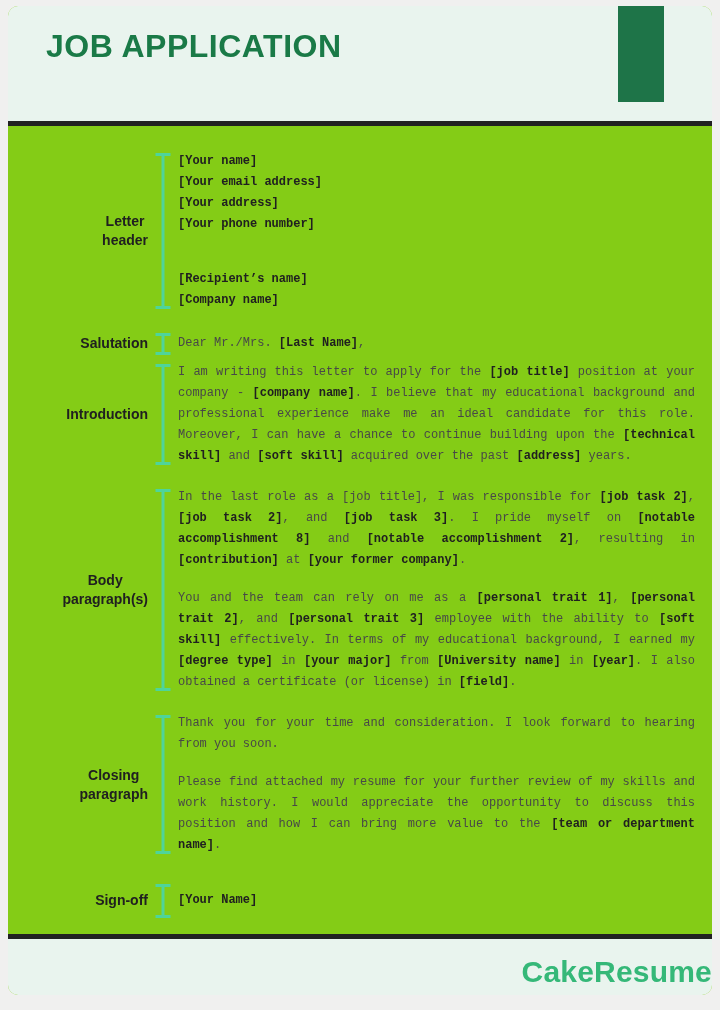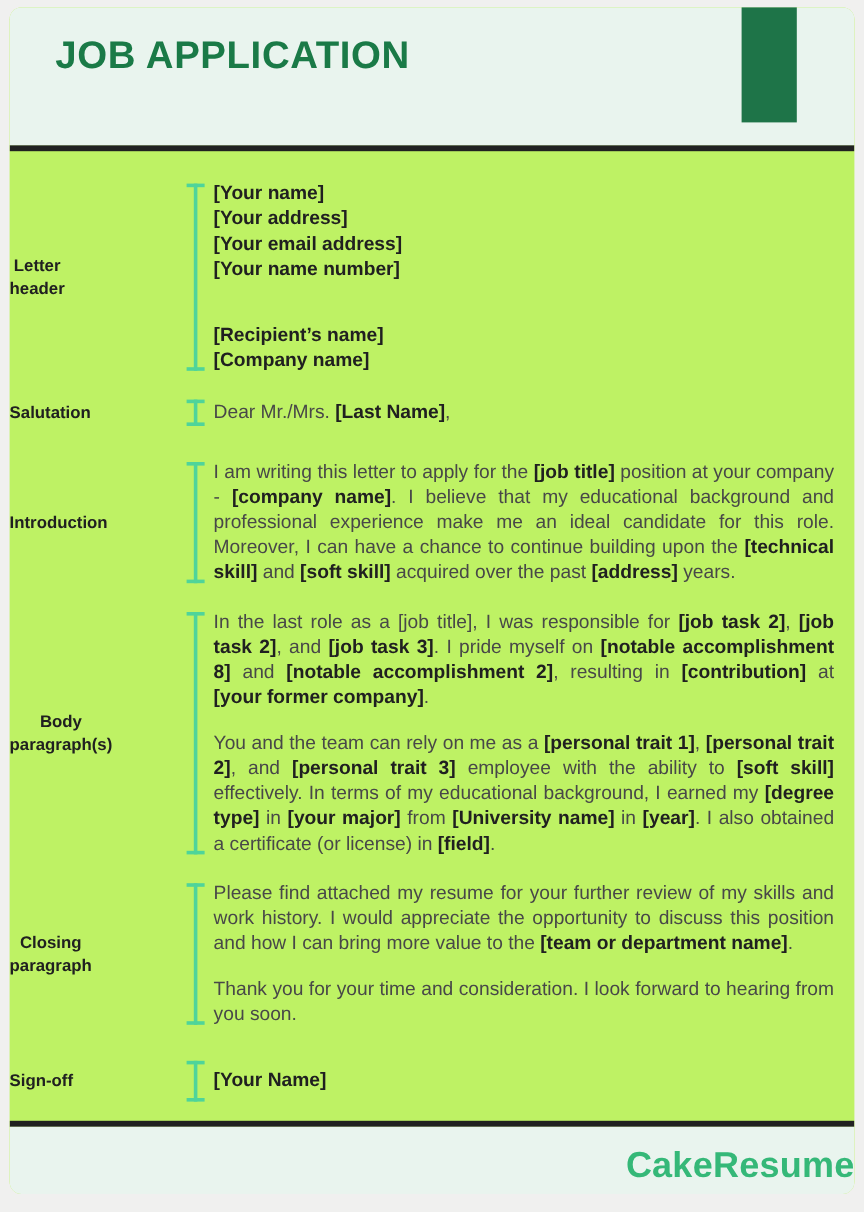--- a/index.html
+++ b/index.html
@@ -18,21 +18,21 @@
   body{
     background:var(--page-bg);
     font-family:"Liberation Sans","DejaVu Sans",sans-serif;
     position:relative;
     overflow:hidden;
   }
   .card{
     position:absolute;
     left:8px; top:6px;
     width:704px; height:989px;
-    background:#bef264;
+    background:#84cc16;
     border-radius:10px;
     overflow:hidden;
     display:flex;
     flex-direction:column;
   }
   
   .doc-header{
     height:115px;
     background:var(--mint-bg);
     position:relative;
@@ -60,29 +60,29 @@
   
   .content{
     flex:1 1 auto;
     padding:25px 17px 23px 0;
   }
   .sec{
     display:flex;
     align-items:stretch;
   }
   .sec-letter-header{margin-bottom:22px;}
-  .sec-salutation{margin-bottom:29px;}
+  .sec-salutation{margin-bottom:8px;}
   .sec-introduction{margin-bottom:20px;}
   .sec-body{margin-bottom:20px;}
   .sec-closing{margin-bottom:34px;}
   .label-col{
     flex:0 0 140px;
     display:flex;
     align-items:center;
-    justify-content:flex-start;
+    justify-content:flex-end;
   }
   .sec-label{
     font-size:14px;
     font-weight:bold;
     color:var(--ink);
     text-align:center;
     line-height:19px;
     white-space:pre-line;
   }
   .bracket-col{
@@ -107,23 +107,24 @@
   }
   .bracket .cap-top,
   .bracket .cap-bottom{
     position:absolute; left:0; right:0; height:3px;
     background:var(--bracket);
   }
   .bracket .cap-top{top:0;}
   .bracket .cap-bottom{bottom:0;}
   .text-col{
     flex:1 1 auto;
-    font-size:16px;
+    font-size:12px;
     line-height:21px;
     color:var(--text);
+    font-family:Liberation Mono, monospace;
   }
   .text-col b{color:var(--ink);}
   .text-col .line{line-height:21px;}
   .text-col .blank{height:17px;}
   .text-col p{text-align:justify;}
   .text-col p + p{margin-top:17px;}
   .lines-bold .line{font-weight:bold;color:#2b2b2b;}
   
   .doc-footer{
     flex:0 0 66px;
@@ -162,23 +163,23 @@
       </div>
       <div class="bracket-col">
         <div class="bracket">
             <i class="cap-top"></i>
             <i class="stem"></i>
             <i class="cap-bottom"></i>
           </div>
       </div>
       <div class="text-col lines-bold">
           <div class="line"><b>[Your name]</b></div>
+          <div class="line"><b>[Your email address]</b></div>
           <div class="line"><b>[Your address]</b></div>
-          <div class="line"><b>[Your email address]</b></div>
-          <div class="line"><b>[Your name number]</b></div>
+          <div class="line"><b>[Your phone number]</b></div>
           <div class="blank"></div>
           <div class="blank"></div>
           <div class="line"><b>[Recipient’s name]</b></div>
           <div class="line"><b>[Company name]</b></div>
         </div>
     </section>
 
     <section class="sec sec-salutation">
       <div class="label-col">
         <div class="sec-label">Salutation</div>
@@ -235,22 +236,22 @@
 paragraph</div>
       </div>
       <div class="bracket-col">
         <div class="bracket">
             <i class="cap-top"></i>
             <i class="stem"></i>
             <i class="cap-bottom"></i>
           </div>
       </div>
       <div class="text-col">
+          <p>Thank you for your time and consideration. I look forward to hearing from you soon.</p>
           <p>Please find attached my resume for your further review of my skills and work history. I would appreciate the opportunity to discuss this position and how I can bring more value to the <b>[team or department name]</b>.</p>
-          <p>Thank you for your time and consideration. I look forward to hearing from you soon.</p>
         </div>
     </section>
 
     <section class="sec sec-signoff">
       <div class="label-col">
         <div class="sec-label">Sign-off</div>
       </div>
       <div class="bracket-col">
         <div class="bracket small34">
             <i class="cap-top"></i>

